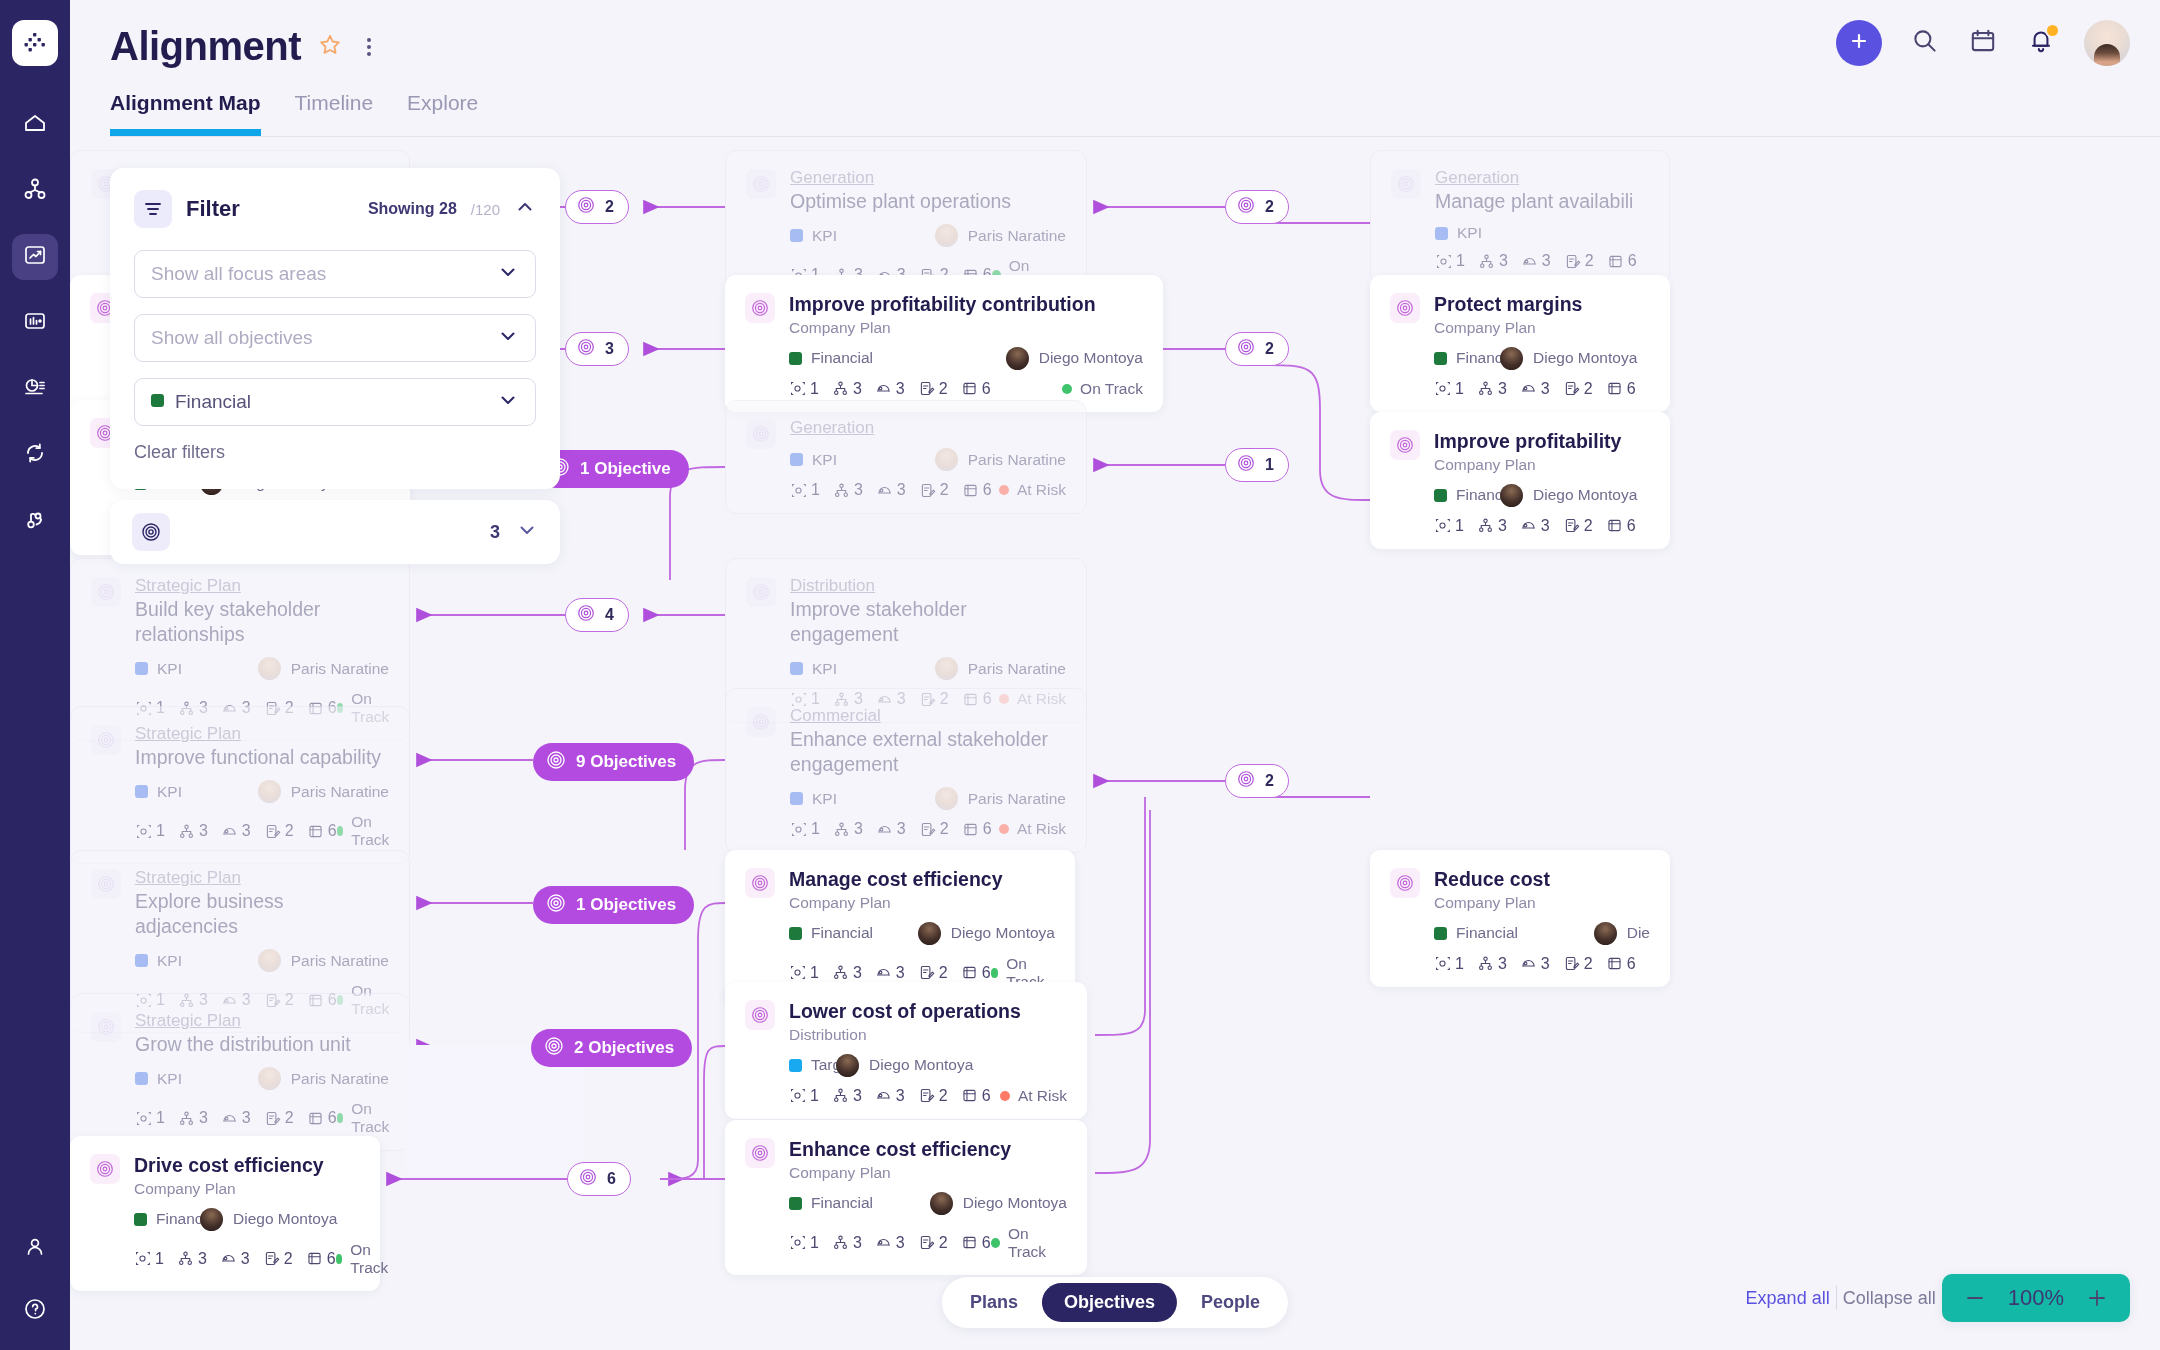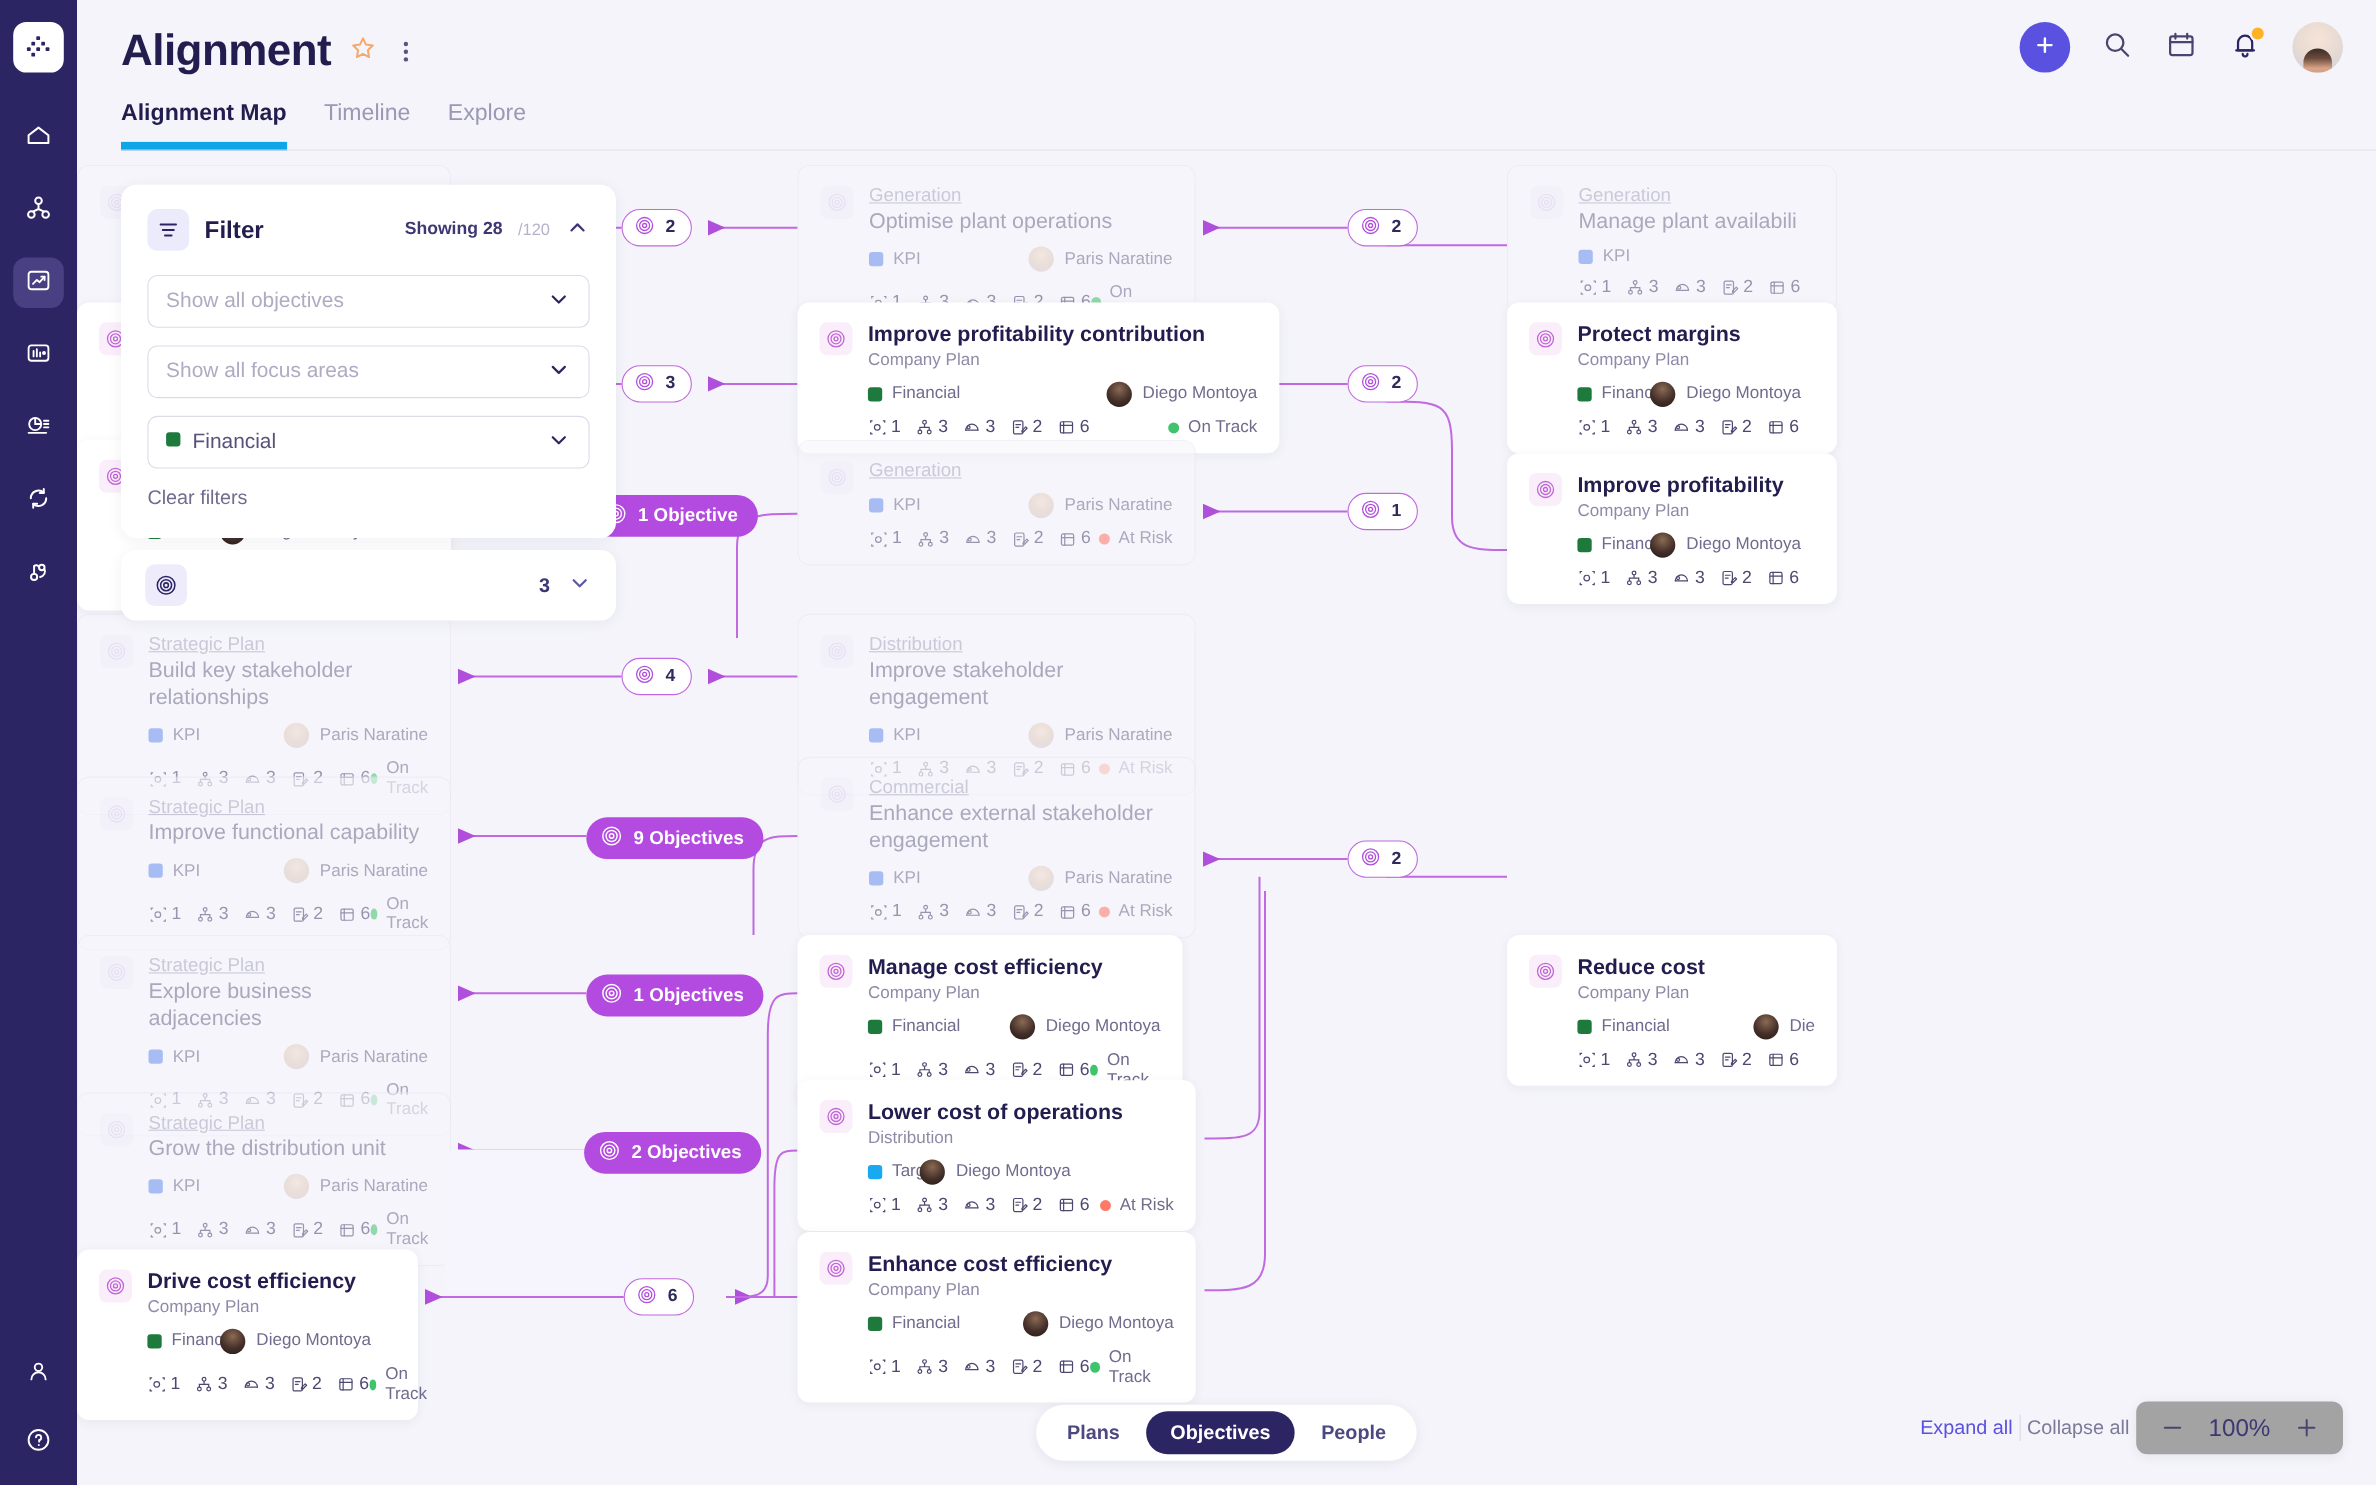--- a/index.html
+++ b/index.html
@@ -175,21 +175,21 @@
   .seg { padding:9px 22px; border-radius:999px; font-size:18px; font-weight:700; color:#4d4880; cursor:pointer;}
   .seg.active { background:#2b2564; color:#fff;}
 
   .bottom-right {
     position:absolute; bottom:28px; right:30px; display:flex; align-items:center; gap:6px; z-index:40;
   }
   .link-btn { font-size:18px; color:#5b51e0; cursor:pointer;}
   .link-btn.muted { color:#7d7a99;}
   .vdiv { width:1px;height:24px;background:#d9d7e6;}
   .zoom-box {
-    background:#a3a3a3; border-radius:10px; display:flex;align-items:center; gap:20px;
+    background:#14b8a6; border-radius:10px; display:flex;align-items:center; gap:20px;
     padding:11px 20px; box-shadow:0 2px 12px rgba(40,30,90,.07);
   }
   .zoom-val { font-size:22px; color:#3d3773; font-weight:400;}
   .zbtn { cursor:pointer; display:flex; }
 </style>
 </head>
 <body>
 
 <div class="app">
 
@@ -370,30 +370,30 @@
           <span class="showing-total">/120</span>
           <span>
             <svg width="22" height="22" viewBox="0 0 22 22" fill="none" stroke="#3d3773" stroke-width="2" stroke-linecap="round" stroke-linejoin="round">
                 <path d="M5.5 13.5 11 8l5.5 5.5"></path>
               </svg>
           </span>
         </div>
       </div>
 
       <div class="select">
-        <span class="select-label">Show all objectives</span>
+        <span class="select-label">Show all focus areas</span>
         <span>
           <svg width="22" height="22" viewBox="0 0 22 22" fill="none" stroke="#2b2564" stroke-width="2" stroke-linecap="round" stroke-linejoin="round">
               <path d="M5.5 8.5 11 14l5.5-5.5"></path>
             </svg>
         </span>
       </div>
 
       <div class="select">
-        <span class="select-label">Show all focus areas</span>
+        <span class="select-label">Show all objectives</span>
         <span>
           <svg width="22" height="22" viewBox="0 0 22 22" fill="none" stroke="#2b2564" stroke-width="2" stroke-linecap="round" stroke-linejoin="round">
               <path d="M5.5 8.5 11 14l5.5-5.5"></path>
             </svg>
         </span>
       </div>
 
       <div class="select">
         <span class="select-label filled">
           <i class="swatch" style="background:#1e7a3c"></i><span>Financial</span>

